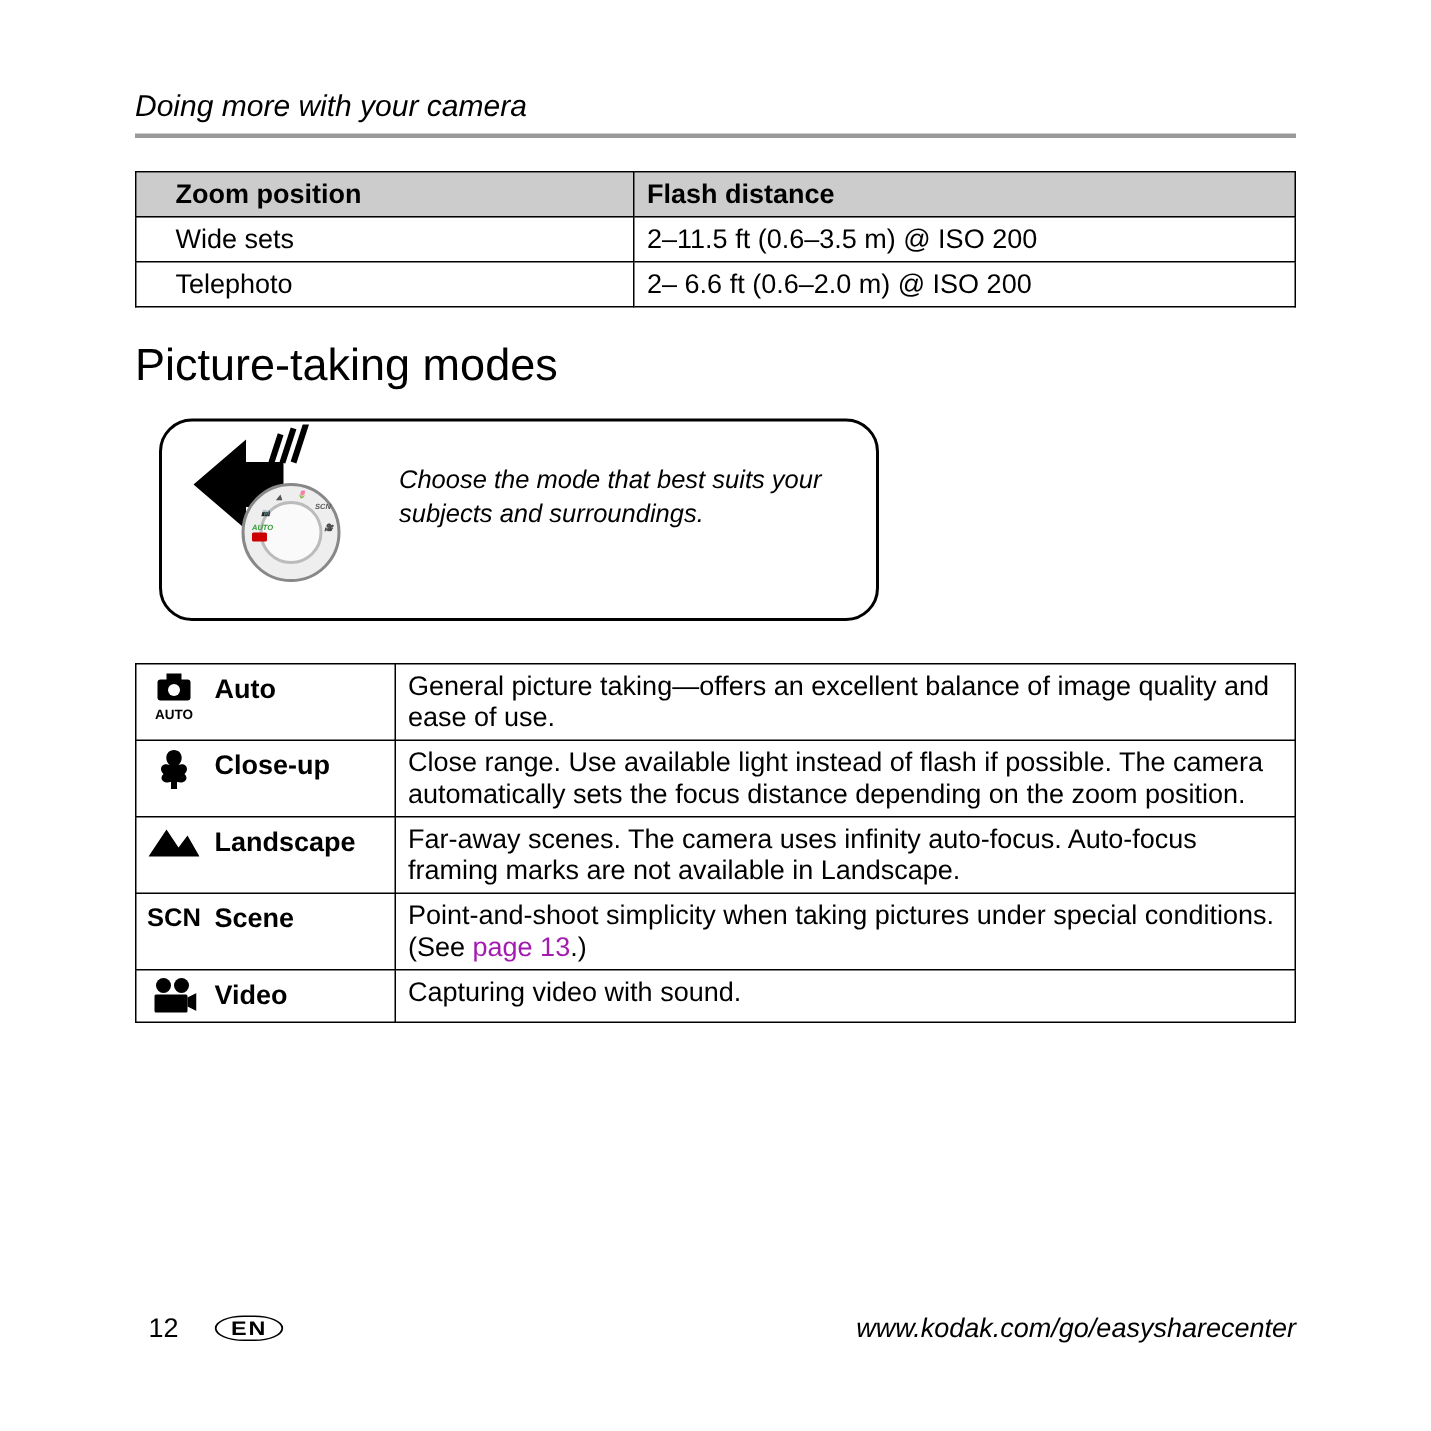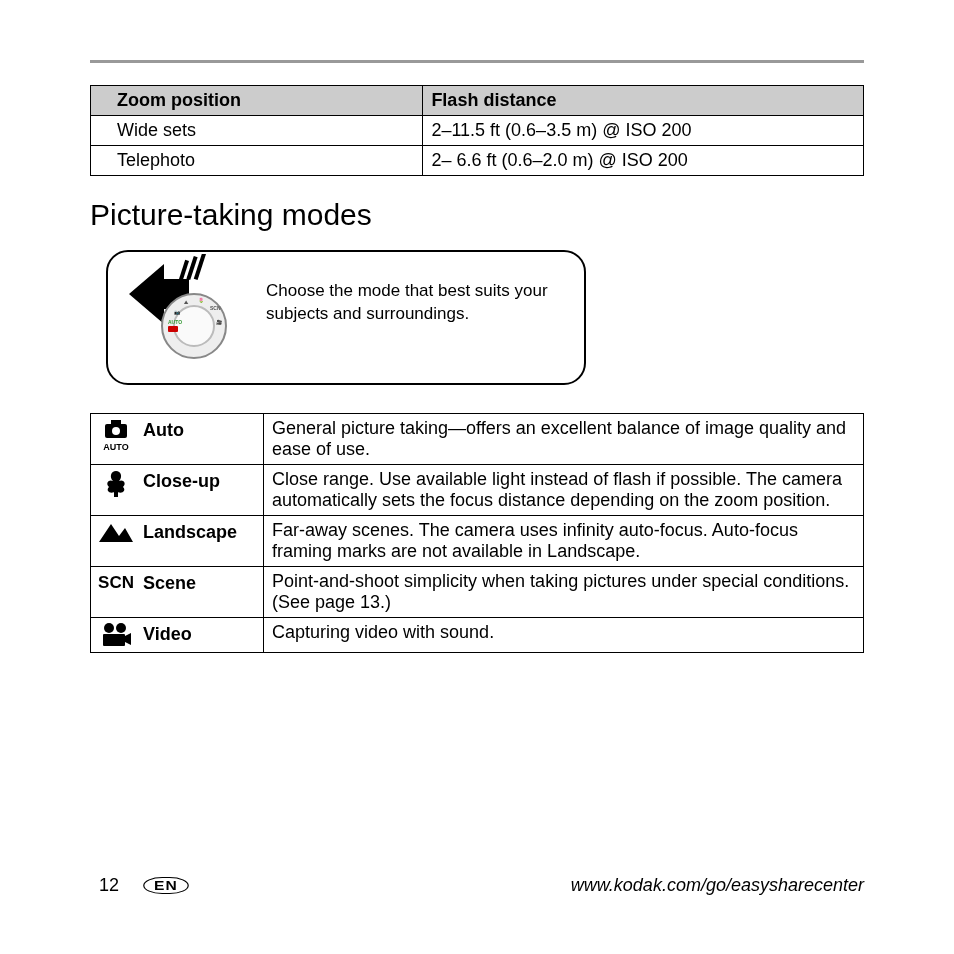--- a/index.html
+++ b/index.html
@@ -52,29 +52,30 @@
     border: 2.5px solid #000;
     border-radius: 22px;
     width: 480px;
     margin-left: 16px;
     margin-bottom: 28px;
     padding: 14px 20px 14px 16px;
     display: flex;
     align-items: flex-start;
     gap: 22px;
     box-sizing: border-box;
+    font-style: italic;
   }
   .callout-text {
     font-size: 17px;
     line-height: 1.35;
     padding-top: 14px;
   }
   .modes-table td { font-size: 18px; }
   .modes-table td.first-col { width: 160px; border-right:1.5px solid #000; padding:4px 6px;}
-  .link { color: #000000; }
+  .link { color: #a21caf; }
   .footer {
     position: absolute;
     bottom: 58px;
     left: 99px;
     right: 90px;
     display: flex;
     align-items: center;
     font-size: 18px;
   }
   .footer .pagenum { width: 40px; }
@@ -96,20 +97,21 @@
   }
   .dial-svg { flex:0 0 110px; margin-top:-12px;}
   .mode-row { display:flex; align-items:flex-start; gap:8px;}
   .mode-icon { flex:0 0 38px; display:flex; justify-content:center; }
   .mode-label { font-weight:bold; flex:1; padding-top:2px;}
 </style>
 </head>
 <body>
 
 <div class="page">
+  <div class="section-header">Doing more with your camera</div>
   <hr class="topline">
 
   <table class="zoom-table">
     <tbody>
         <tr>
       <th>Zoom position</th>
       <th>Flash distance</th>
     </tr>
     <tr>
       <td>Wide sets</td>

